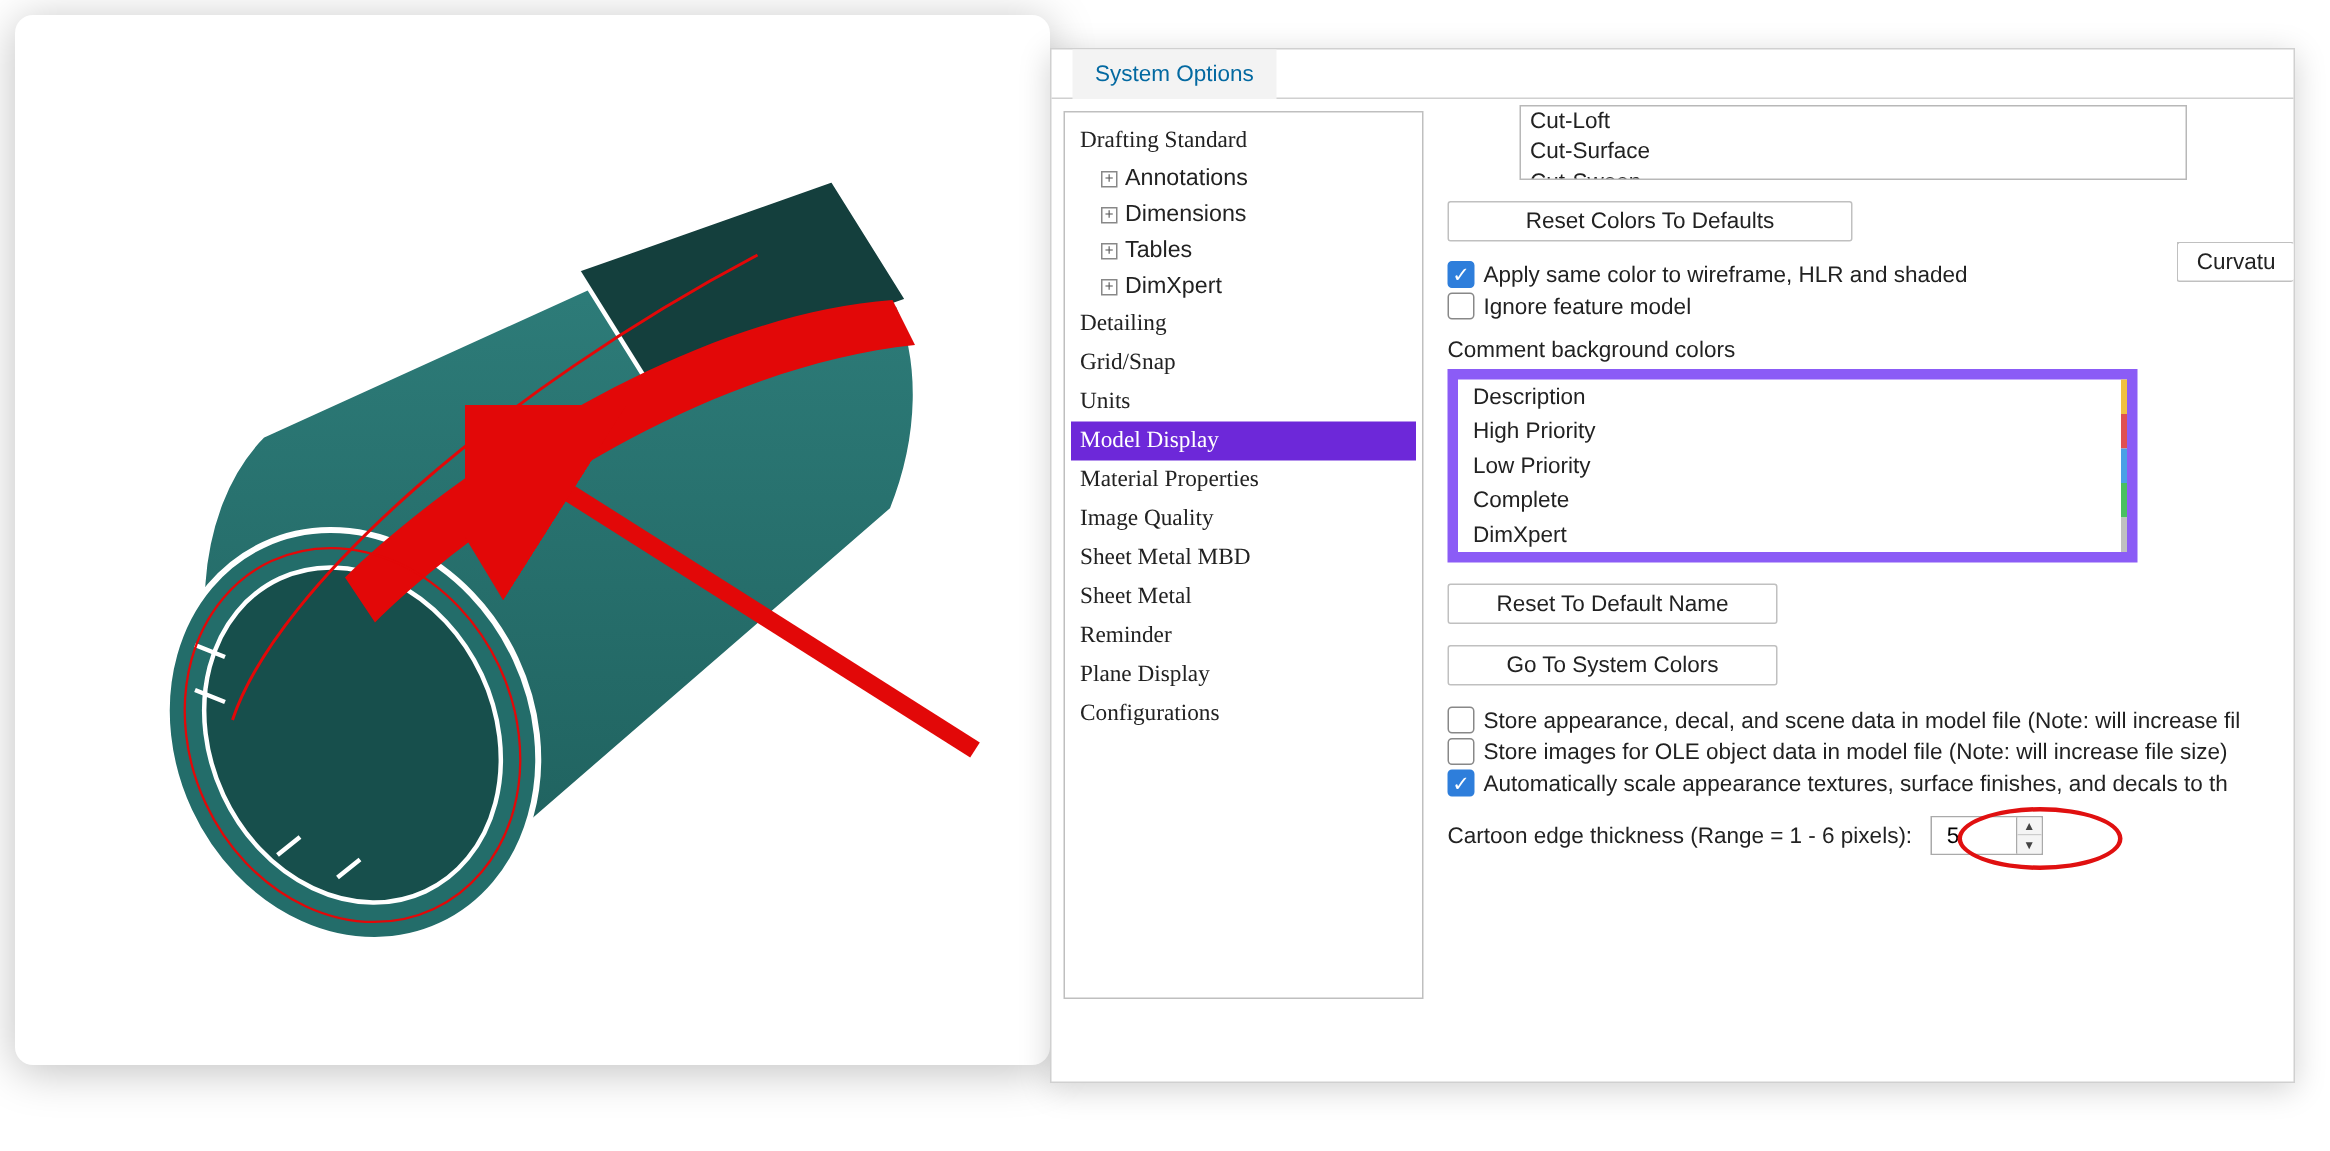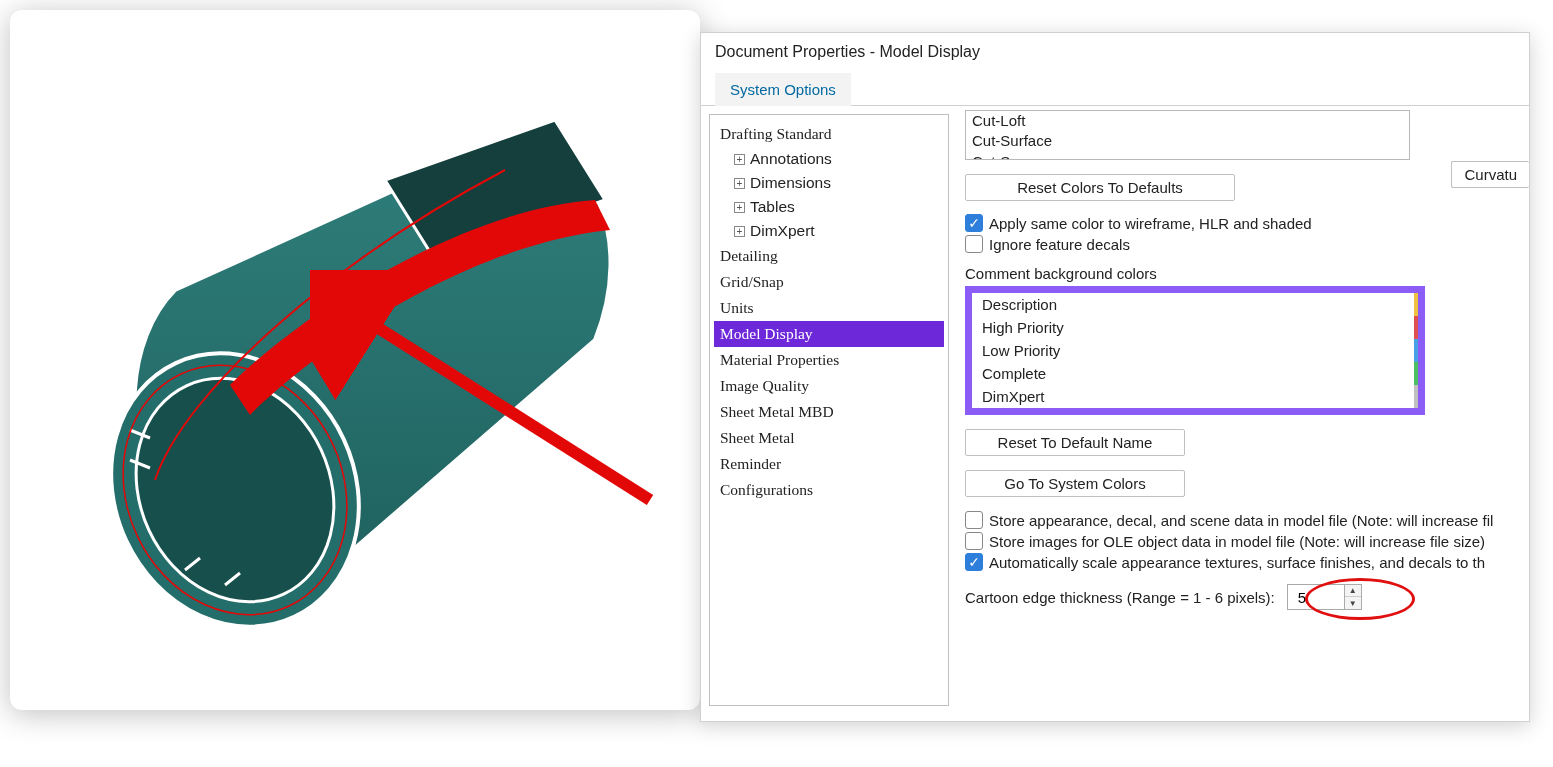--- a/index.html
+++ b/index.html
@@ -207,21 +207,20 @@
     <defs>
       <marker id="ah" markerWidth="14" markerHeight="14" refX="3" refY="7" orient="auto">
         <path d="M0 0 L14 7 L0 14 Z" fill="#e20808"></path>
       </marker>
     </defs>
     <line x1="340" y1="230" x2="40" y2="40" stroke="#e20808" stroke-width="12" marker-end="url(#ah)"></line>
   </svg>
 </div>
 
 <div class="dialog">
-  <div class="dialog-title">Document Properties - Model Display</div>
 
   <div class="tabs">
     <div class="tab">System Options</div>
   </div>
 
   <div class="dialog-body">
 
     <div class="tree">
       <div class="tree-node">Drafting Standard</div>
       <div class="tree-sub">
@@ -242,43 +241,44 @@
         </div>
       <div class="tree-node">Detailing</div>
       <div class="tree-node">Grid/Snap</div>
       <div class="tree-node">Units</div>
       <div class="tree-node selected">Model Display</div>
       <div class="tree-node">Material Properties</div>
       <div class="tree-node">Image Quality</div>
       <div class="tree-node">Sheet Metal MBD</div>
       <div class="tree-node">Sheet Metal</div>
       <div class="tree-node">Reminder</div>
+      <div class="tree-node">Plane Display</div>
       <div class="tree-node">Configurations</div>
     </div>
 
     <div class="right-panel">
 
-      <div style="display:flex; gap:30px; align-items:flex-start;">
+      <div style="display:flex; gap:30px; align-items:flex-start;margin-left:48px;">
         <div class="cutlist">
           <div>Cut-Loft</div>
           <div>Cut-Surface</div>
           <div>Cut-Sweep</div>
         </div>
       </div>
       <div class="btn btn-curv">Curvatu</div>
 
       <div class="btn" style="margin:4px 0 10px 0; width:270px; text-align:center;">Reset Colors To Defaults</div>
 
       <div class="chk-row">
           <span class="chk checked">✓</span>
           <span>Apply same color to wireframe, HLR and shaded</span>
         </div>
       <div class="chk-row">
           <span class="chk"></span>
-          <span>Ignore feature decals</span>
+          <span>Ignore feature model</span>
         </div>
 
       <div class="group-label">Comment background colors</div>
       <div class="comment-list">
         <div>Description</div>
         <div>High Priority</div>
         <div>Low Priority</div>
         <div>Complete</div>
         <div>DimXpert</div>
       </div>

